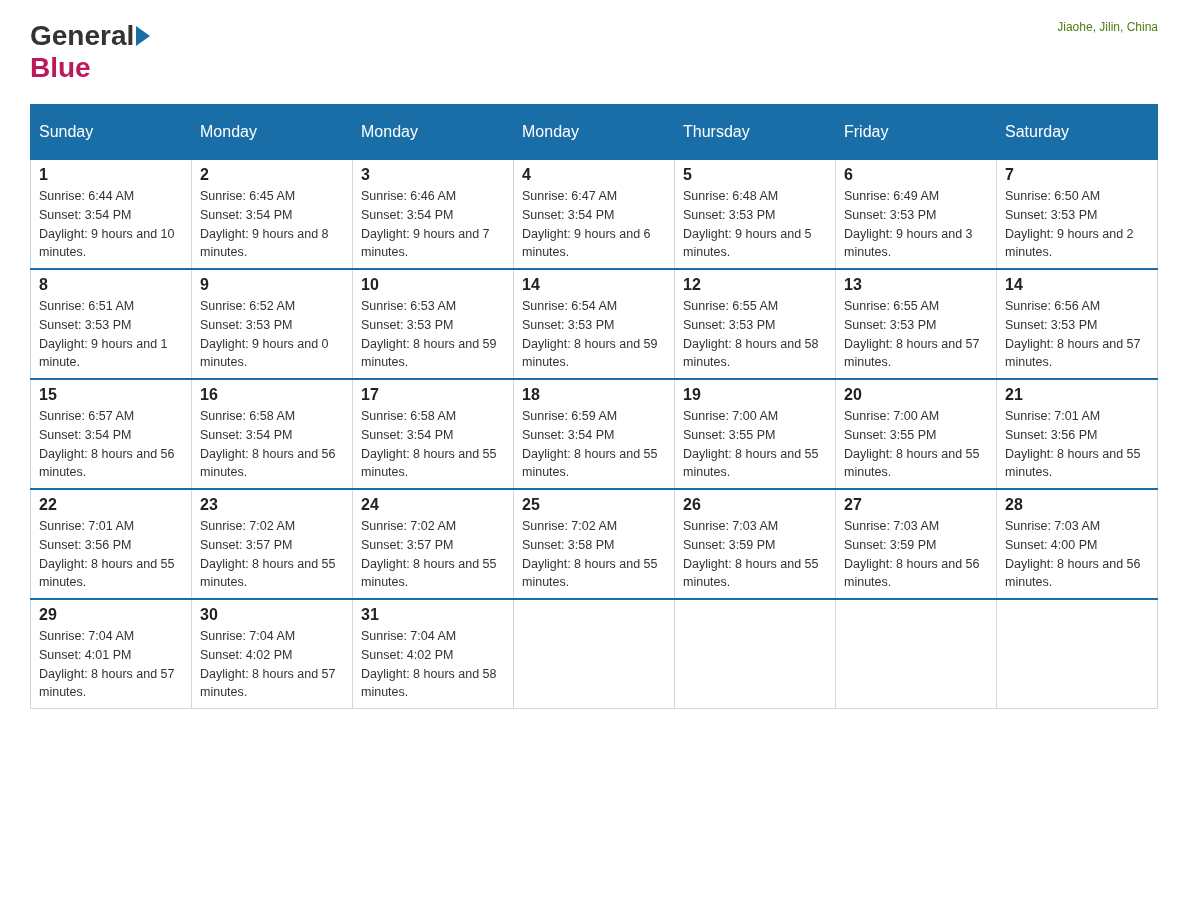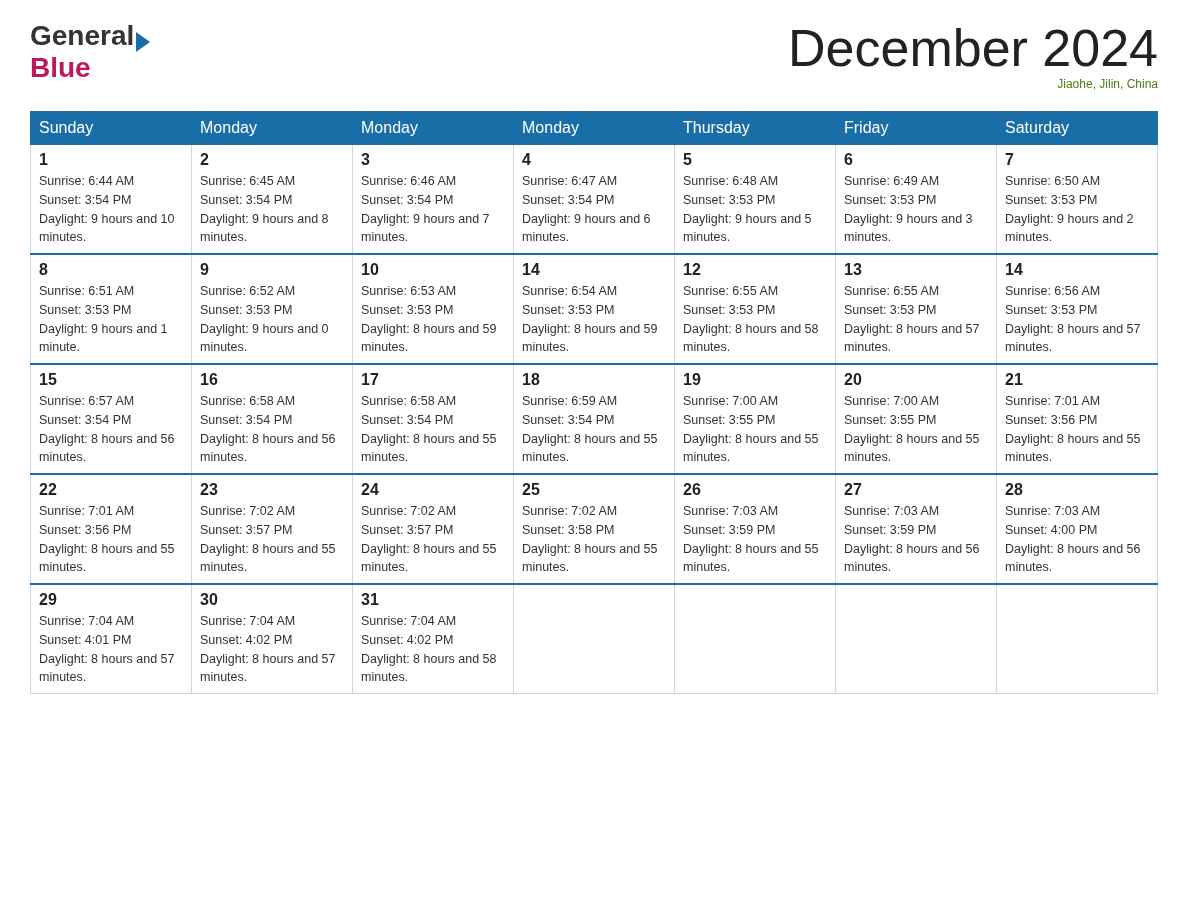--- a/index.html
+++ b/index.html
@@ -16,21 +16,21 @@
       align-items: flex-start;
       margin-bottom: 20px;
     }
     .logo {
       display: flex;
       flex-direction: column;
       align-items: flex-start;
     }
     .logo-text {
       display: flex;
-      align-items: flex-end;
+      align-items: center;
     }
     .logo-general {
       font-size: 28px;
       font-weight: bold;
       color: #333;
     }
     .logo-blue-part {
       display: flex;
       align-items: center;
     }
@@ -63,21 +63,21 @@
     .calendar-table {
       width: 100%;
       border-collapse: collapse;
       border: 1px solid #1a6ea8;
     }
     .calendar-table th {
       background-color: #1a6ea8;
       color: #fff;
       font-size: 16px;
       font-weight: normal;
-      padding: 7px 8px;
+      padding: 18px 8px;
       text-align: left;
       border: 1px solid #1a6ea8;
     }
     .calendar-table td {
       vertical-align: top;
       padding: 6px 8px;
       border: 1px solid #c8d8e8;
       width: 14.28%;
       min-height: 100px;
     }
@@ -106,21 +106,20 @@
   <div class="logo">
     <div class="logo-text">
       <span class="logo-general">General</span>
       <div class="logo-blue-part">
         <div class="logo-arrow"></div>
       </div>
     </div>
     <span class="logo-blue">Blue</span>
   </div>
   <div class="title-section">
-    <div class="month-title">December 2024</div>
     <div class="location">Jiaohe, Jilin, China</div>
   </div>
 </div>
 
 <table class="calendar-table">
   <thead>
     <tr id="header-row">
     <th>Sunday</th>
         <th>Monday</th>
         <th>Monday</th>

